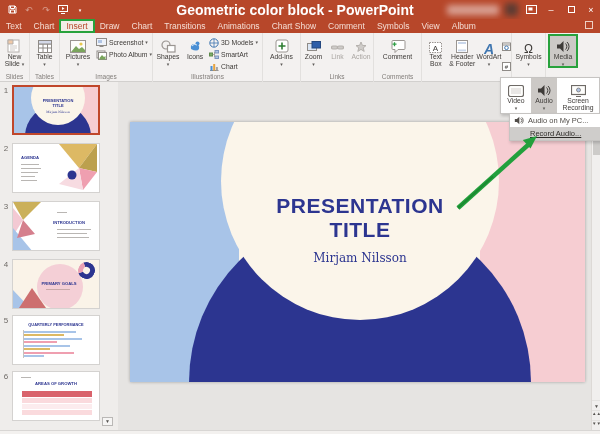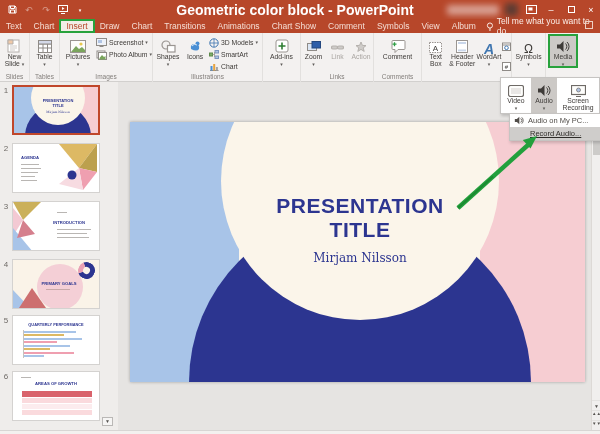--- a/index.html
+++ b/index.html
@@ -146,27 +146,20 @@
     <span class="tab selected">Insert</span>
     <span class="tab">Draw</span>
     <span class="tab">Chart</span>
     <span class="tab">Transitions</span>
     <span class="tab">Animations</span>
     <span class="tab">Chart Show</span>
     <span class="tab">Comment</span>
     <span class="tab">Symbols</span>
     <span class="tab">View</span>
     <span class="tab">Album</span>
-    <span class="tellme">
-      <svg width="8" height="9" viewBox="0 0 8 9">
-          <circle cx="4" cy="3.5" r="2.6" fill="none" stroke="#fbeee8" stroke-width="1"></circle>
-          <path d="M3,7 h2 M3.3,8.3 h1.4" stroke="#fbeee8" stroke-width="1"></path>
-        </svg>
-      <span>Tell me what you want to do</span>
-    </span>
     <span class="ribbon-opts"></span>
   </div>
 
   <div class="ribbon">
 
     <div class="rgroup" style="width:30px">
       <div class="rbody">
         <div class="bbtn" style="width:28px">
           <div class="bicon">
             <svg width="15" height="14" viewBox="0 0 15 14">

